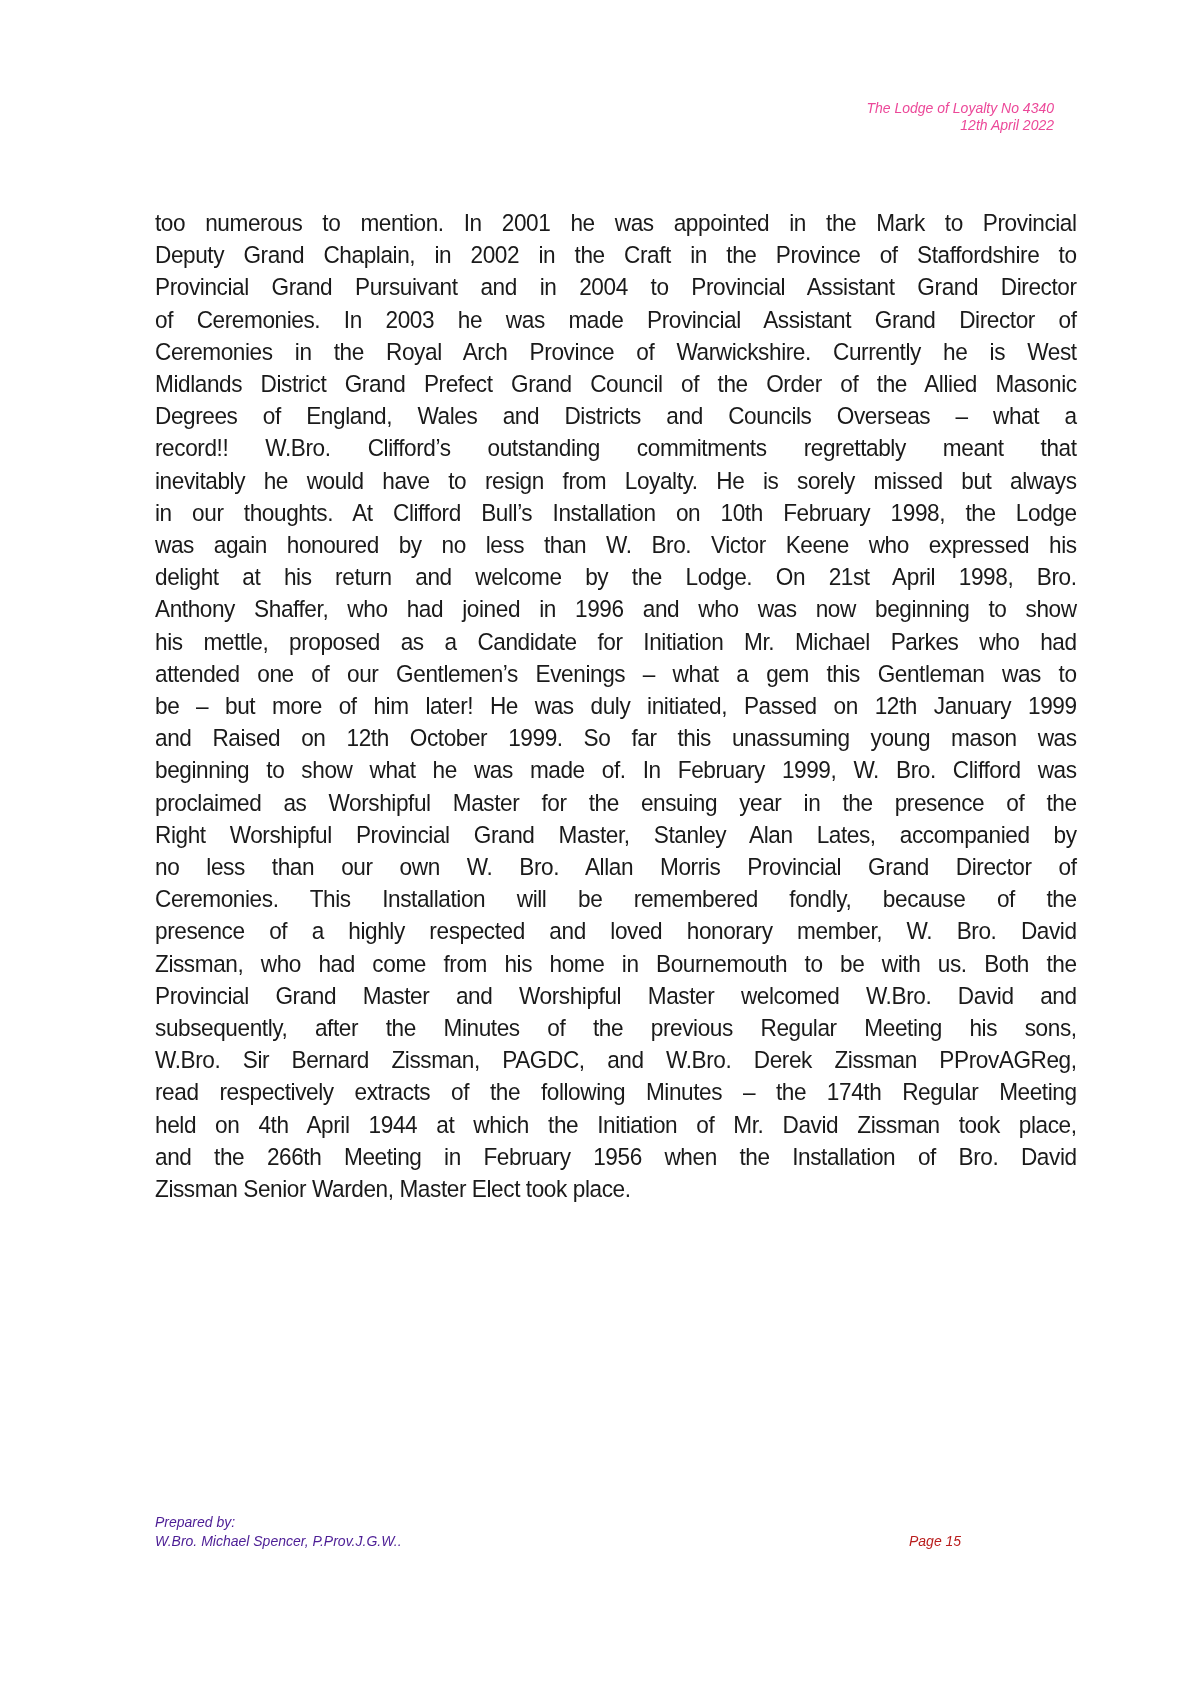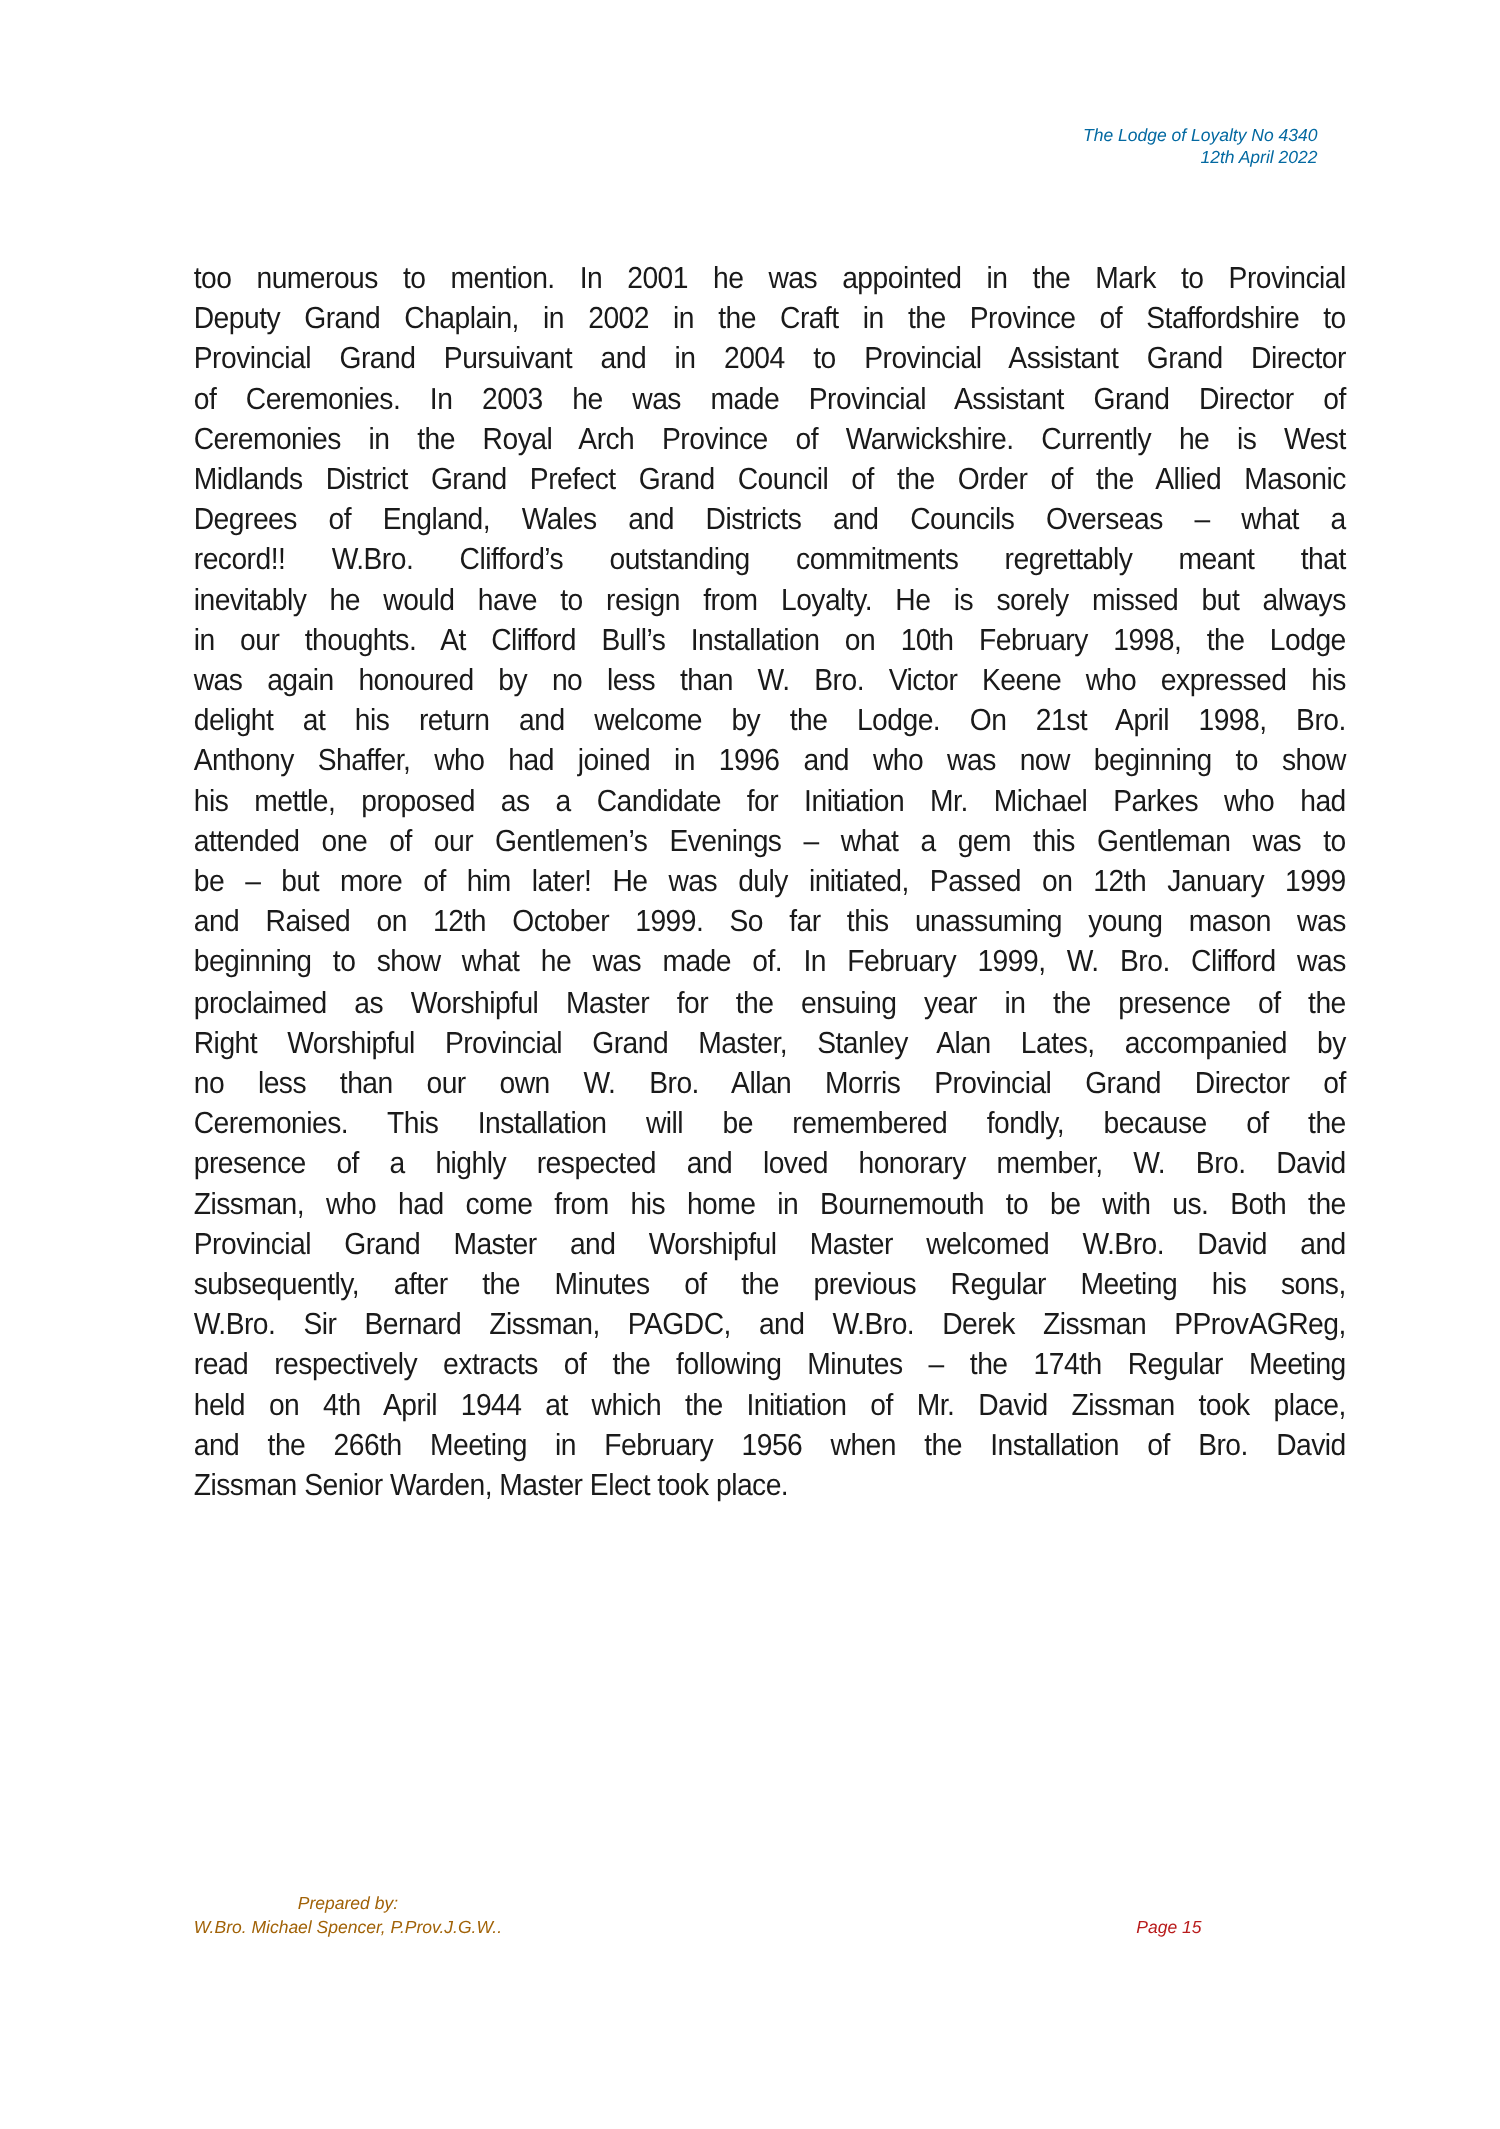--- a/index.html
+++ b/index.html
@@ -16,21 +16,21 @@
       font-family: "Liberation Sans", sans-serif;
     }
     .page-header {
       position: absolute;
       top: 100px;
       right: 146px;
       text-align: right;
       font-style: italic;
       font-size: 14px;
       line-height: 17px;
-      color: #0369a1;
+      color: #ec4899;
     }
     .page-header .line {
       display: block;
     }
     .body-text {
       position: absolute;
       left: 155px;
       top: 207px;
       width: 922px;
       font-family: "Liberation Sans", sans-serif;
@@ -53,22 +53,21 @@
     .body-text .line.last {
       text-align-last: left;
     }
     .footer-left {
       position: absolute;
       left: 155px;
       top: 1513px;
       font-style: italic;
       font-size: 14px;
       line-height: 19px;
-      color: #a16207;
-      text-align: center;
+      color: #4c1d95;
     }
     .footer-left .line { display: block; }
     .footer-right {
       position: absolute;
       left: 909px;
       top: 1532px;
       font-style: italic;
       font-size: 14px;
       line-height: 19px;
       color: #b91c1c;

